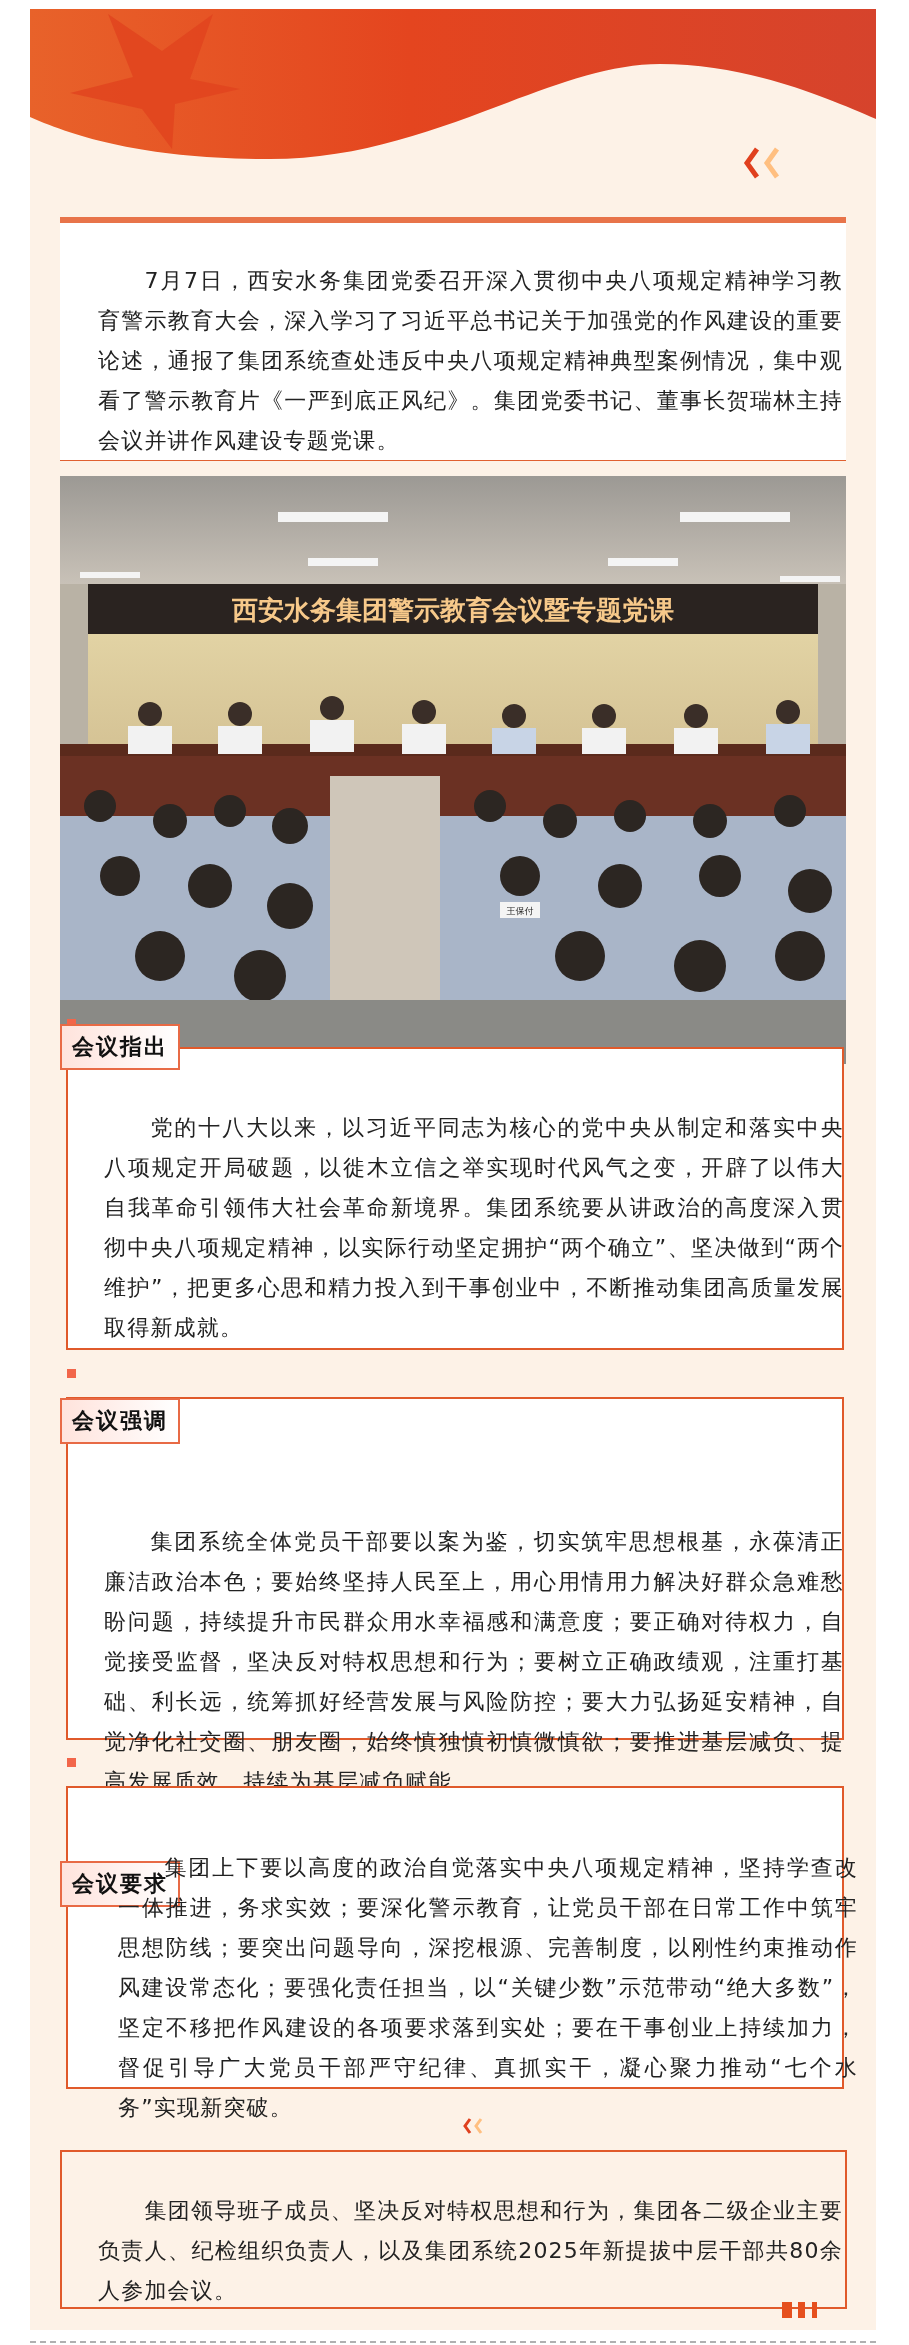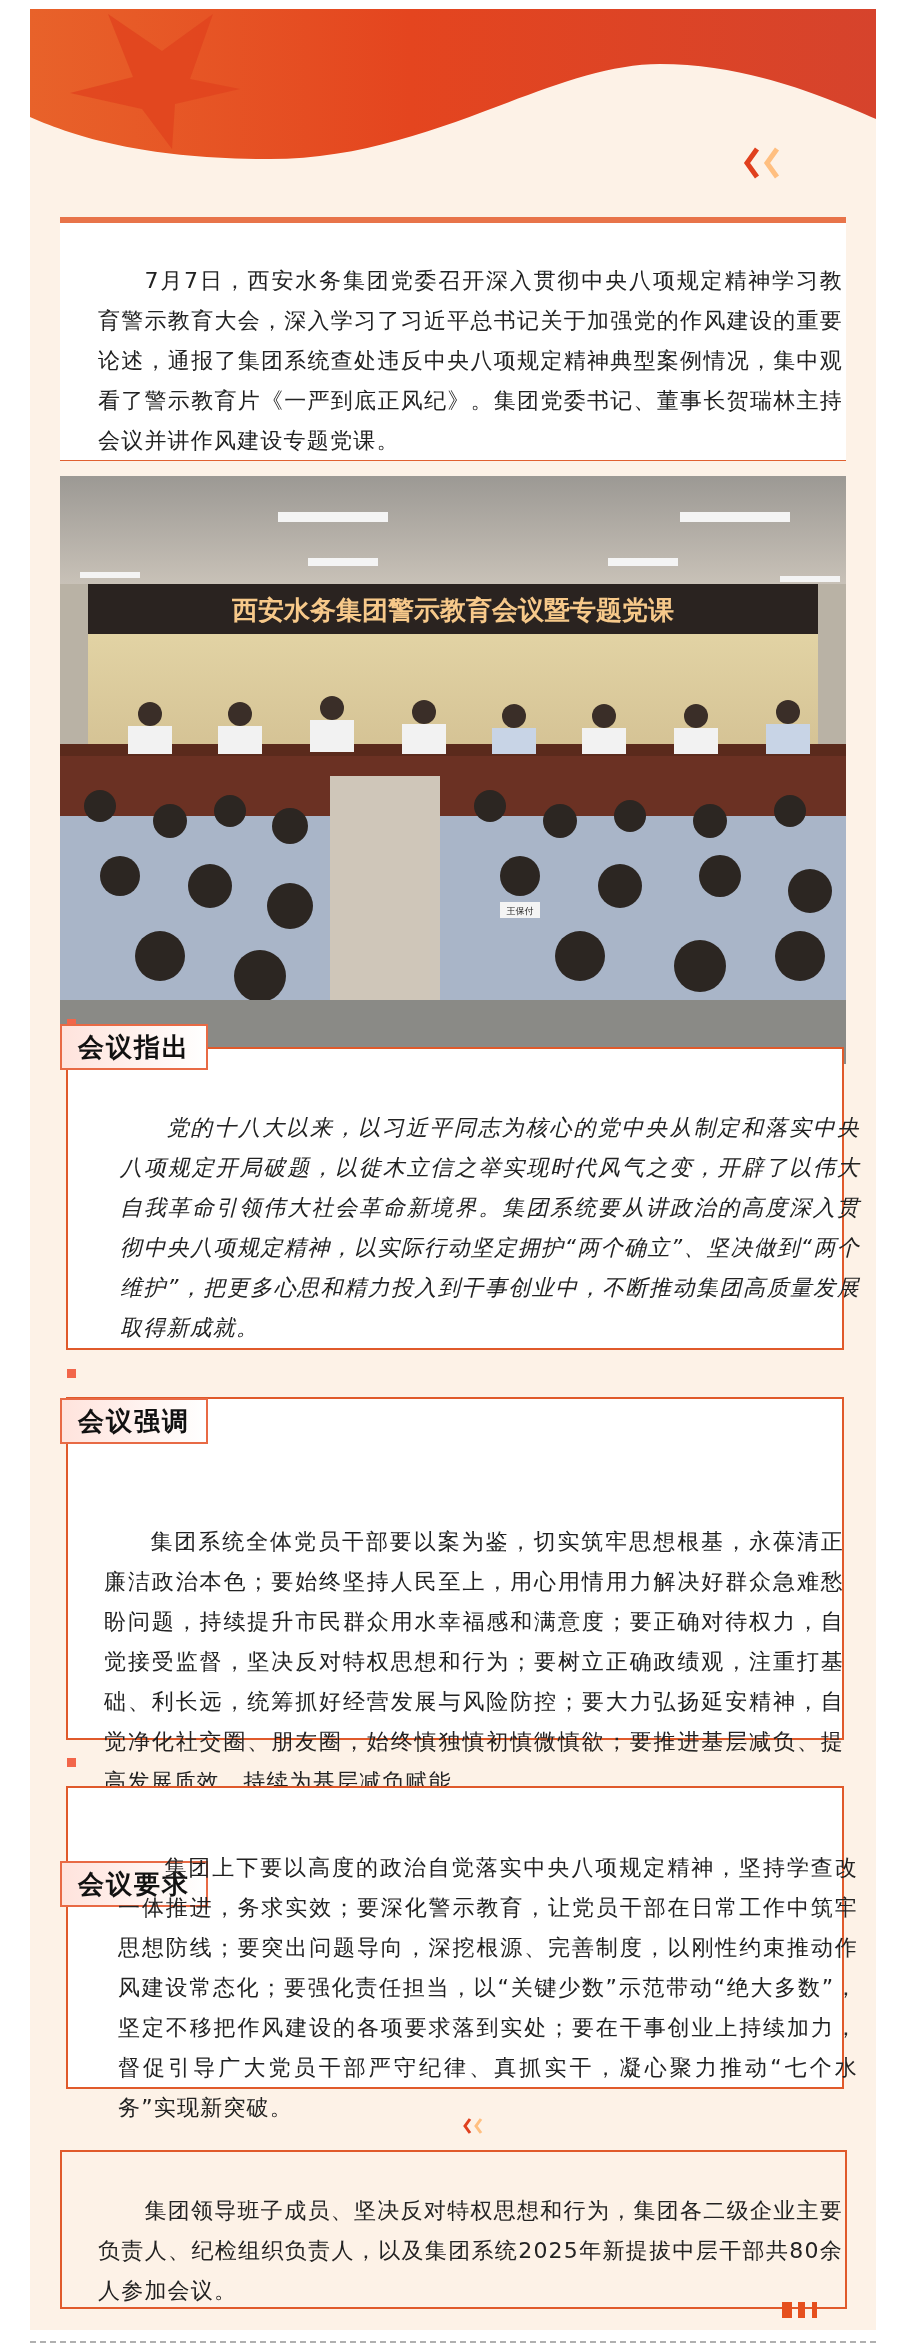--- a/index.html
+++ b/index.html
@@ -4,21 +4,21 @@
 <style>
   html,body{margin:0;padding:0;background:#ffffff;}
   body{width:909px;height:2345px;position:relative;overflow:hidden;font-family:"DejaVu Sans","Liberation Sans",sans-serif;}
   .panel{position:absolute;left:30px;top:9px;width:846px;height:2321px;background:#fdf2e7;}
   .header{position:absolute;left:30px;top:9px;width:846px;height:170px;}
   .chev{position:absolute;}
   .intro-box{position:absolute;left:60px;top:217px;width:786px;height:244px;background:#ffffff;border-top:6px solid #e8744a;border-bottom:1px solid #e06030;box-sizing:border-box;}
   .txt{position:absolute;font-size:22px;line-height:40px;letter-spacing:1.2px;color:#222;text-align:justify;text-indent:46.4px;margin:18px;word-break:break-all;}
   .photo{position:absolute;left:60px;top:476px;width:786px;height:588px;overflow:hidden;background:#8a8a86;}
   .sec-box{position:absolute;left:66px;width:778px;background:#ffffff;border:2px solid #e05a2b;box-sizing:border-box;}
-  .badge{position:absolute;left:60px;width:148px;height:46px;box-sizing:border-box;border:2px solid #e86a45;background:linear-gradient(90deg,#ffe3dc 0%,#ffffff 100%);display:flex;align-items:center;justify-content:center;font-size:26px;font-weight:bold;color:#111;letter-spacing:2px;}
+  .badge{position:absolute;left:60px;width:120px;height:46px;box-sizing:border-box;border:2px solid #e86a45;background:linear-gradient(90deg,#ffe3dc 0%,#ffffff 100%);display:flex;align-items:center;justify-content:center;font-size:22px;font-weight:bold;color:#111;letter-spacing:2px;}
   .badge-dot{position:absolute;left:67px;width:9px;height:9px;background:#f2664a;}
   .final-box{position:absolute;left:60px;top:2150px;width:787px;height:159px;border:2px solid #e05a2b;box-sizing:border-box;background:#fdf2e7;}
   .bars{position:absolute;top:2302px;height:16px;background:#e6501e;}
   .dash{position:absolute;left:30px;top:2341px;width:846px;height:0;border-top:2px dashed #b0b0b0;}
 </style>
 </head>
 <body>
 
 <div class="panel"></div>
 
@@ -112,21 +112,21 @@
         <circle cx="740" cy="480" r="25"></circle>
     </g>
     <rect x="440" y="426" width="40" height="16" fill="#f4f4f4"></rect>
     <text x="460" y="438" text-anchor="middle" font-size="9" fill="#222">王保付</text>
   </svg>
 </div>
 
 <div class="sec-box" style="top:1047px;height:303px;"></div>
 <div class="badge-dot" style="top:1019px;"></div>
 <div class="badge" style="top:1024px;">会议指出</div>
-<p class="txt" style="left:102px;top:1090px;width:740px;font-style:italic;">党的十八大以来，以习近平同志为核心的党中央从制定和落实中央八项规定开局破题，以徙木立信之举实现时代风气之变，开辟了以伟大自我革命引领伟大社会革命新境界。集团系统要从讲政治的高度深入贯彻中央八项规定精神，以实际行动坚定拥护“两个确立”、坚决做到“两个维护”，把更多心思和精力投入到干事创业中，不断推动集团高质量发展取得新成就。</p>
+<p class="txt" style="left:86px;top:1090px;width:740px;">党的十八大以来，以习近平同志为核心的党中央从制定和落实中央八项规定开局破题，以徙木立信之举实现时代风气之变，开辟了以伟大自我革命引领伟大社会革命新境界。集团系统要从讲政治的高度深入贯彻中央八项规定精神，以实际行动坚定拥护“两个确立”、坚决做到“两个维护”，把更多心思和精力投入到干事创业中，不断推动集团高质量发展取得新成就。</p>
 
 <div class="sec-box" style="top:1397px;height:343px;"></div>
 <div class="badge-dot" style="top:1369px;"></div>
 <div class="badge" style="top:1398px;">会议强调</div>
 <p class="txt" style="left:86px;top:1504px;width:740px;">集团系统全体党员干部要以案为鉴，切实筑牢思想根基，永葆清正廉洁政治本色；要始终坚持人民至上，用心用情用力解决好群众急难愁盼问题，持续提升市民群众用水幸福感和满意度；要正确对待权力，自觉接受监督，坚决反对特权思想和行为；要树立正确政绩观，注重打基础、利长远，统筹抓好经营发展与风险防控；要大力弘扬延安精神，自觉净化社交圈、朋友圈，始终慎独慎初慎微慎欲；要推进基层减负、提高发展质效，持续为基层减负赋能。</p>
 
 <div class="sec-box" style="top:1786px;height:303px;"></div>
 <div class="badge-dot" style="top:1758px;"></div>
 <div class="badge" style="top:1861px;">会议要求</div>
 <p class="txt" style="left:100px;top:1830px;width:740px;">集团上下要以高度的政治自觉落实中央八项规定精神，坚持学查改一体推进，务求实效；要深化警示教育，让党员干部在日常工作中筑牢思想防线；要突出问题导向，深挖根源、完善制度，以刚性约束推动作风建设常态化；要强化责任担当，以“关键少数”示范带动“绝大多数”，坚定不移把作风建设的各项要求落到实处；要在干事创业上持续加力，督促引导广大党员干部严守纪律、真抓实干，凝心聚力推动“七个水务”实现新突破。</p>

